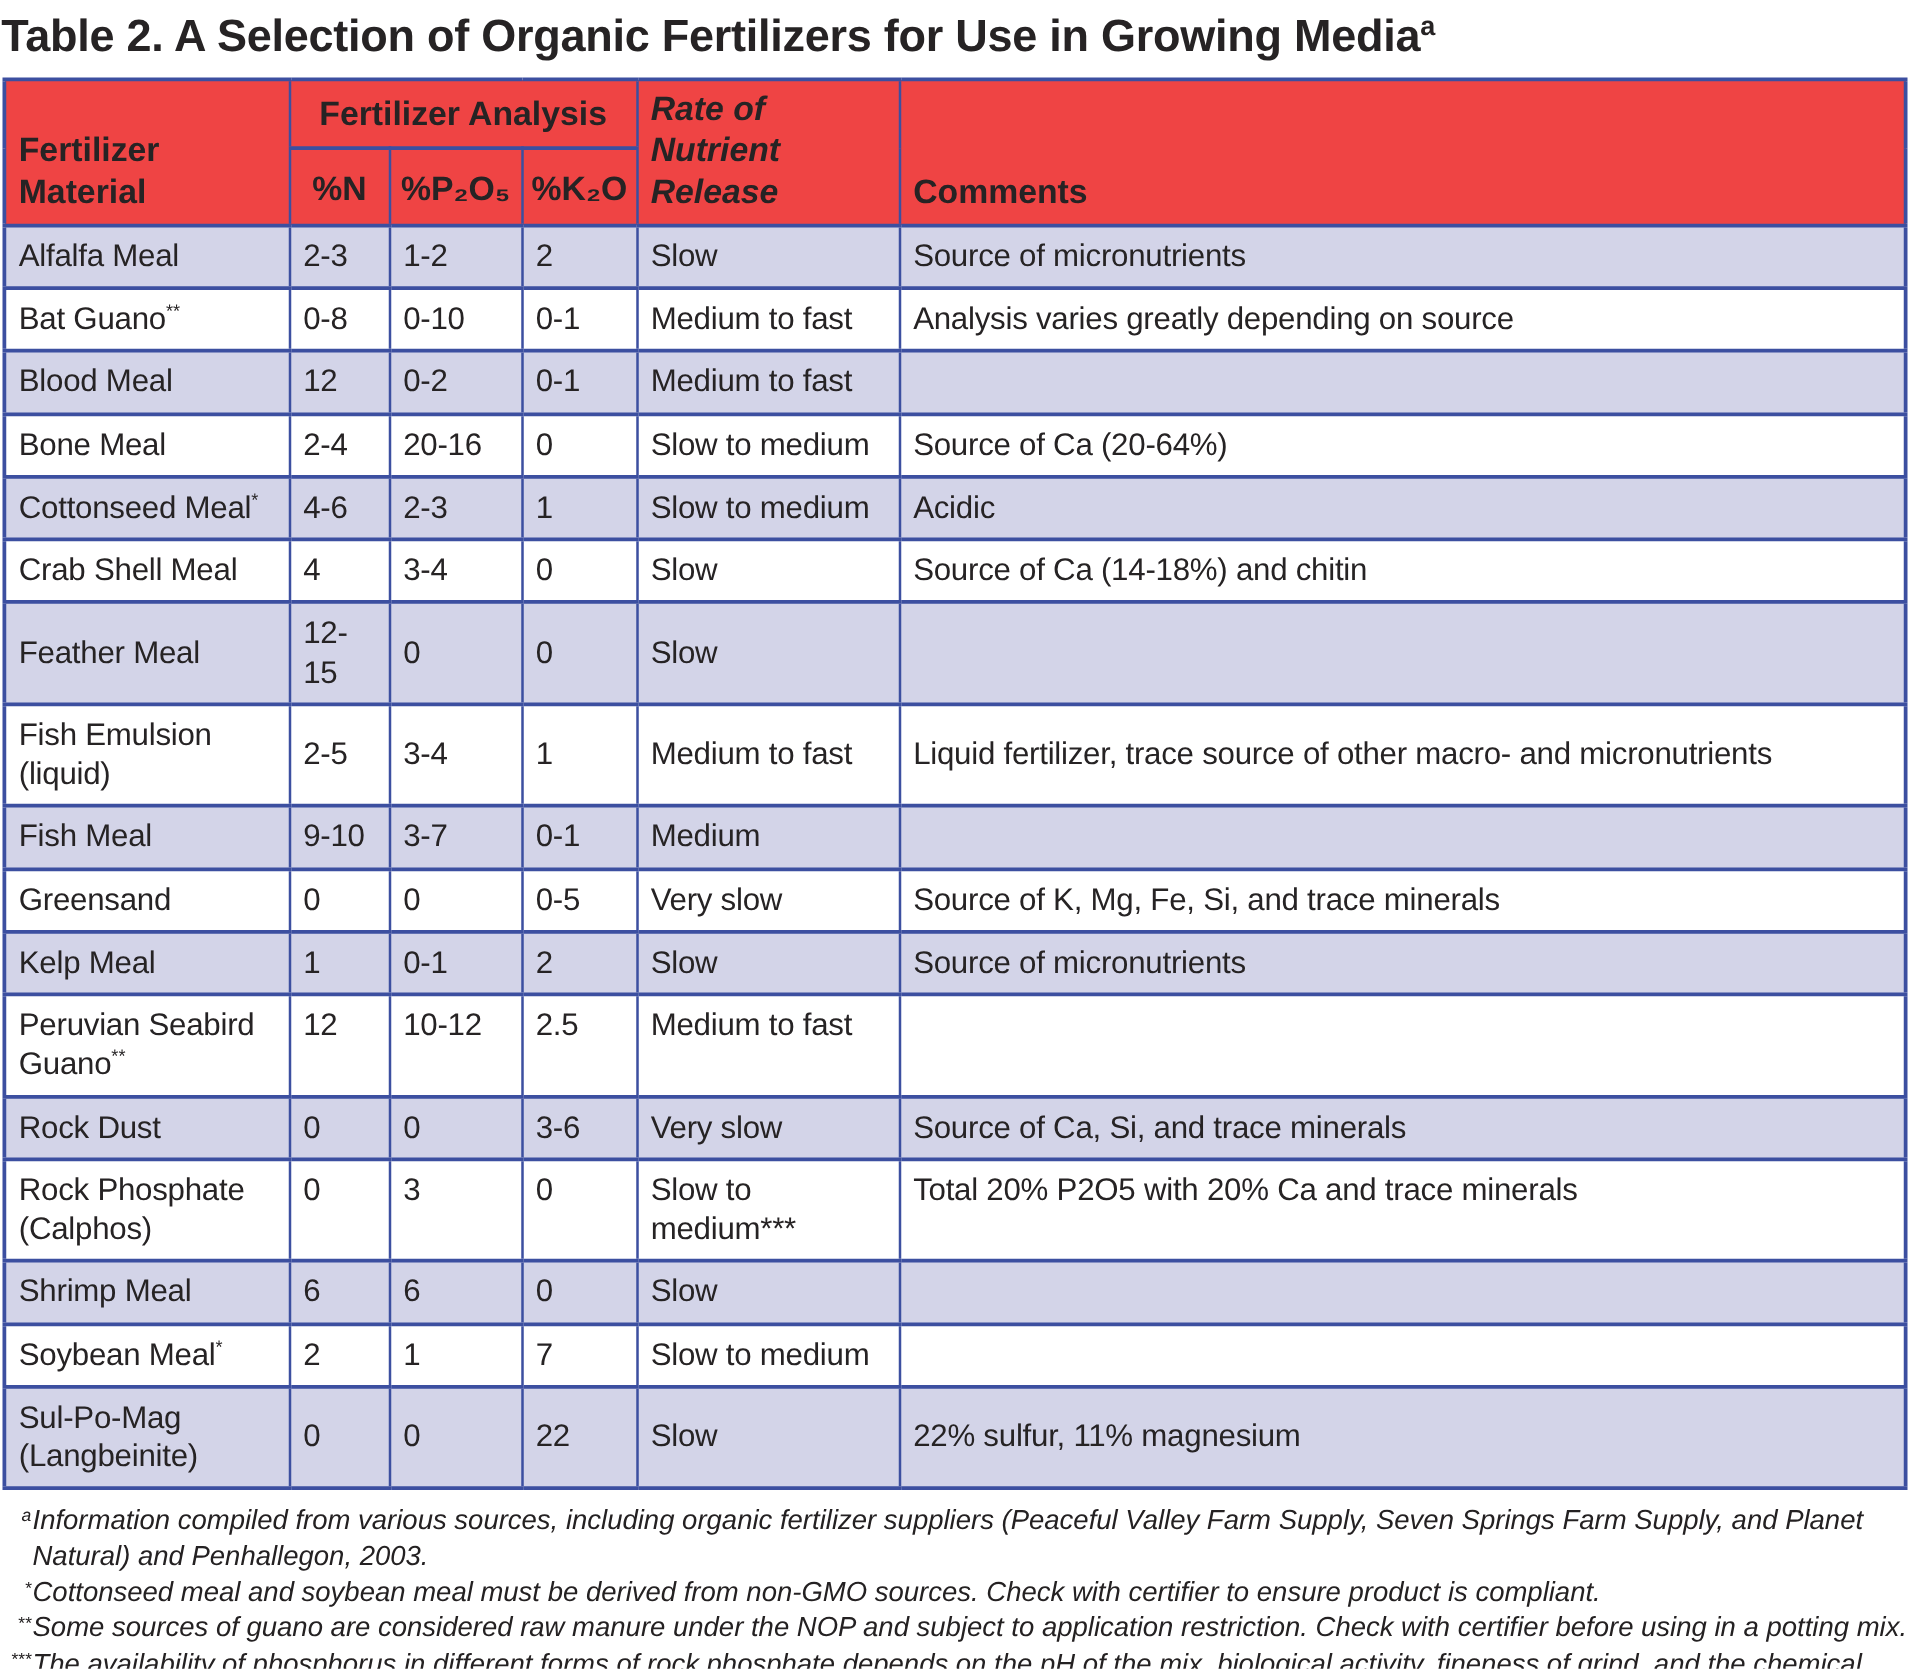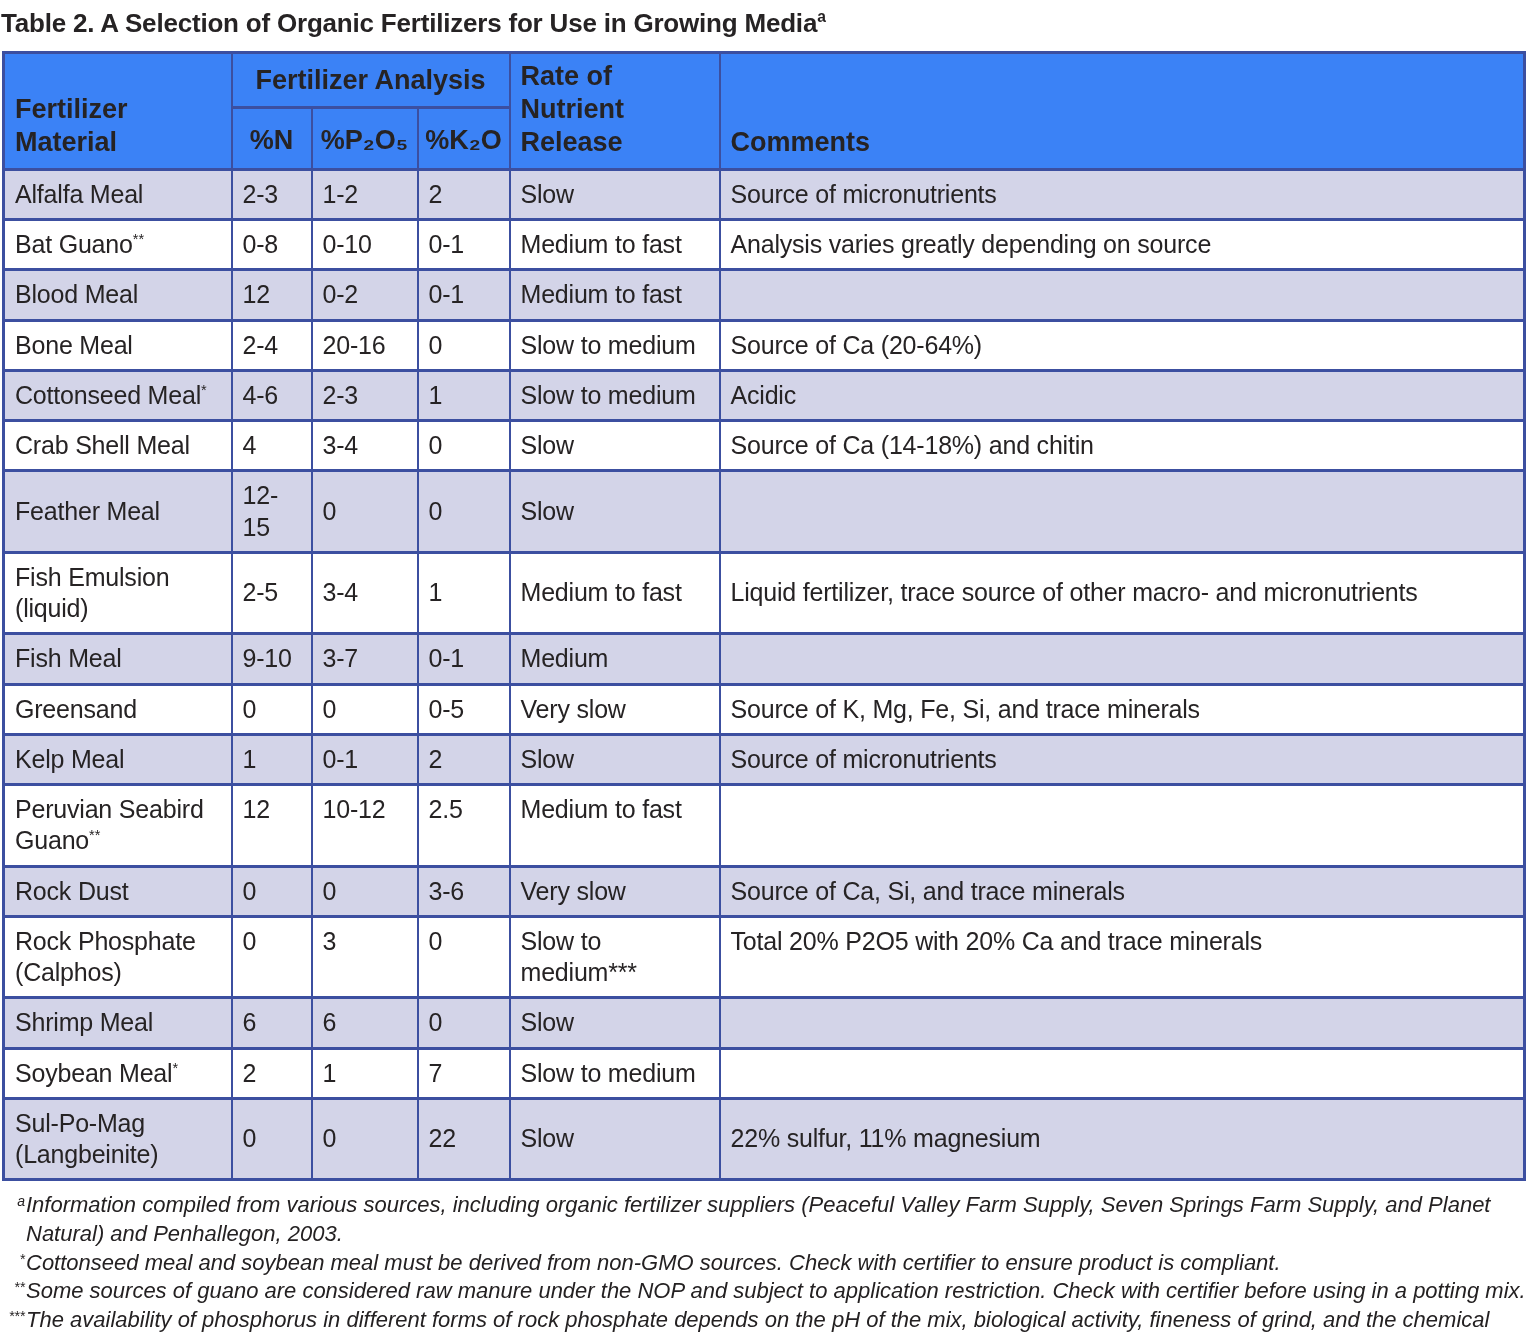--- a/index.html
+++ b/index.html
@@ -12,42 +12,42 @@
   body{
     width:1536px; height:1335px;
     background:#ffffff;
     font-family:"Liberation Sans", sans-serif;
     color:var(--text-color);
     overflow:hidden;
   }
   .page{ position:relative; width:1536px; height:1335px; }
 
   .title{
-    font-size:26px; font-weight:700;
+    font-size:36px; font-weight:700;
     padding:8px 0 0 1px; margin:0 0 12px 0;
     letter-spacing:-0.2px;
   }
   .title sup{ font-size:60%; font-weight:700; }
 
   table.fert{
     border-collapse:collapse; table-layout:fixed;
     width:1521px; margin-left:2px;
     border:3px solid var(--border-color);
   }
   th,td{ border:2px solid var(--border-color); border-top-width:3px; border-bottom-width:3px; }
 
   th{
     font-size:27px; font-weight:700; text-align:left;
     padding:6px 10px 9px 10px; line-height:1.22;
-    background:#3b82f6;
+    background:#ef4444;
   }
   .th-material{ vertical-align:bottom; }
   .th-analysis{ text-align:center; vertical-align:middle; height:54px; padding:6px; }
   .th-sub{ text-align:center; vertical-align:bottom; height:60px; padding:6px 4px 11px 4px; }
-  .th-rate{ vertical-align:top; }
+  .th-rate{ vertical-align:top;font-style:italic; }
   .th-comments{ vertical-align:bottom; }
 
   td{
     font-size:25px; line-height:1.25;
     padding:8px 10px; vertical-align:middle;
     background:#ffffff; letter-spacing:-0.2px;
   }
   td sup{ font-size:58%; letter-spacing:0; }
   td.col-num{ text-align:left; }
   tr.shaded td{ background:var(--shade-color); }

